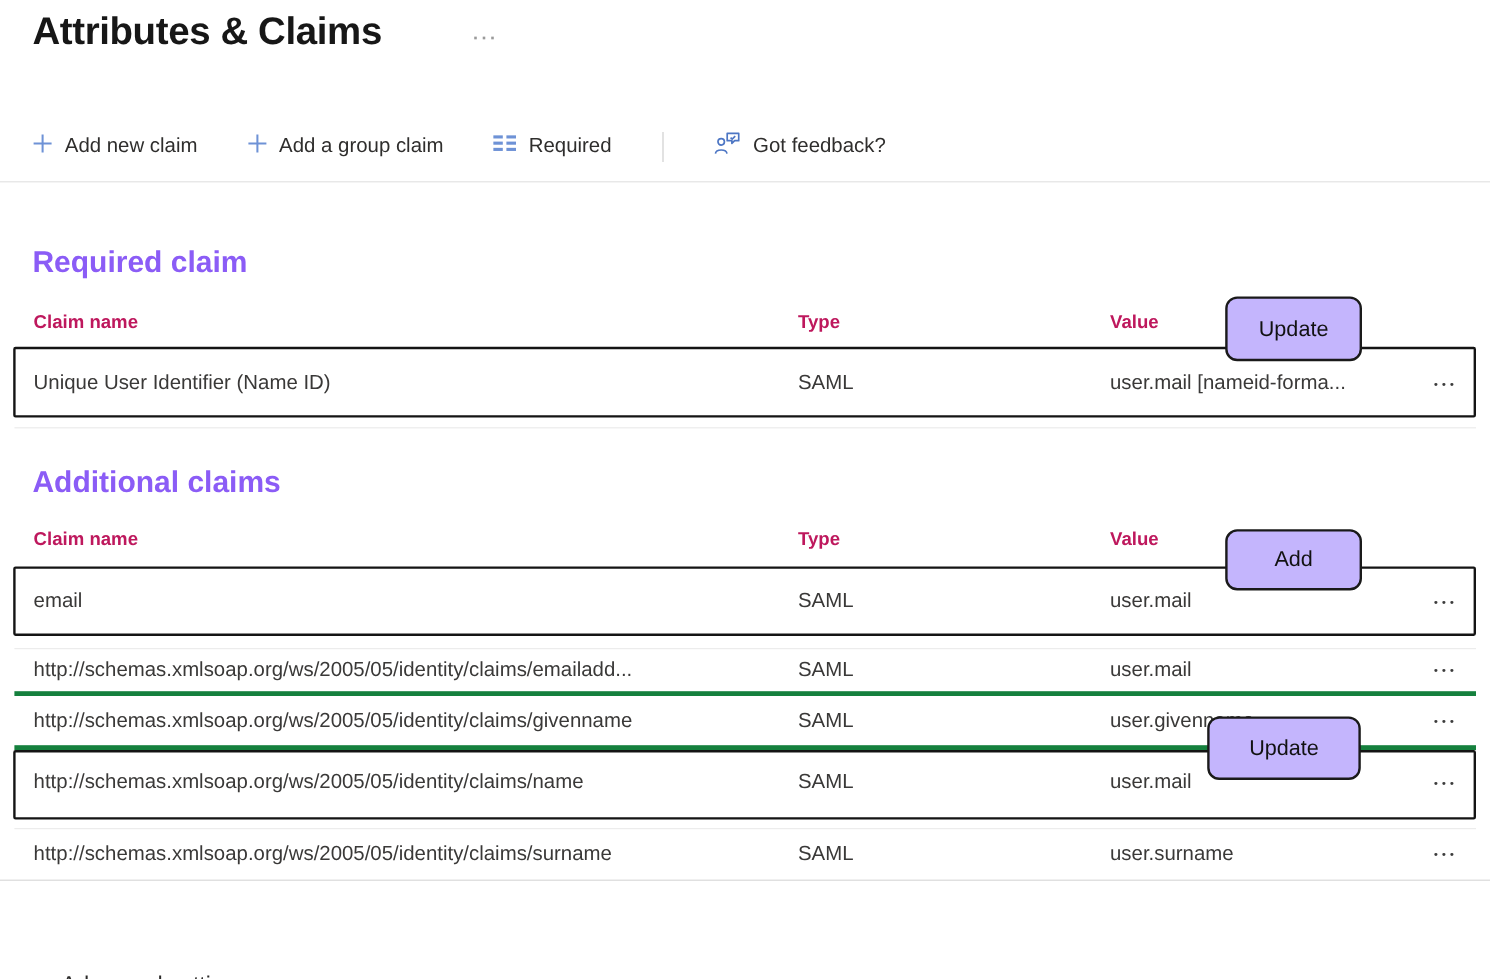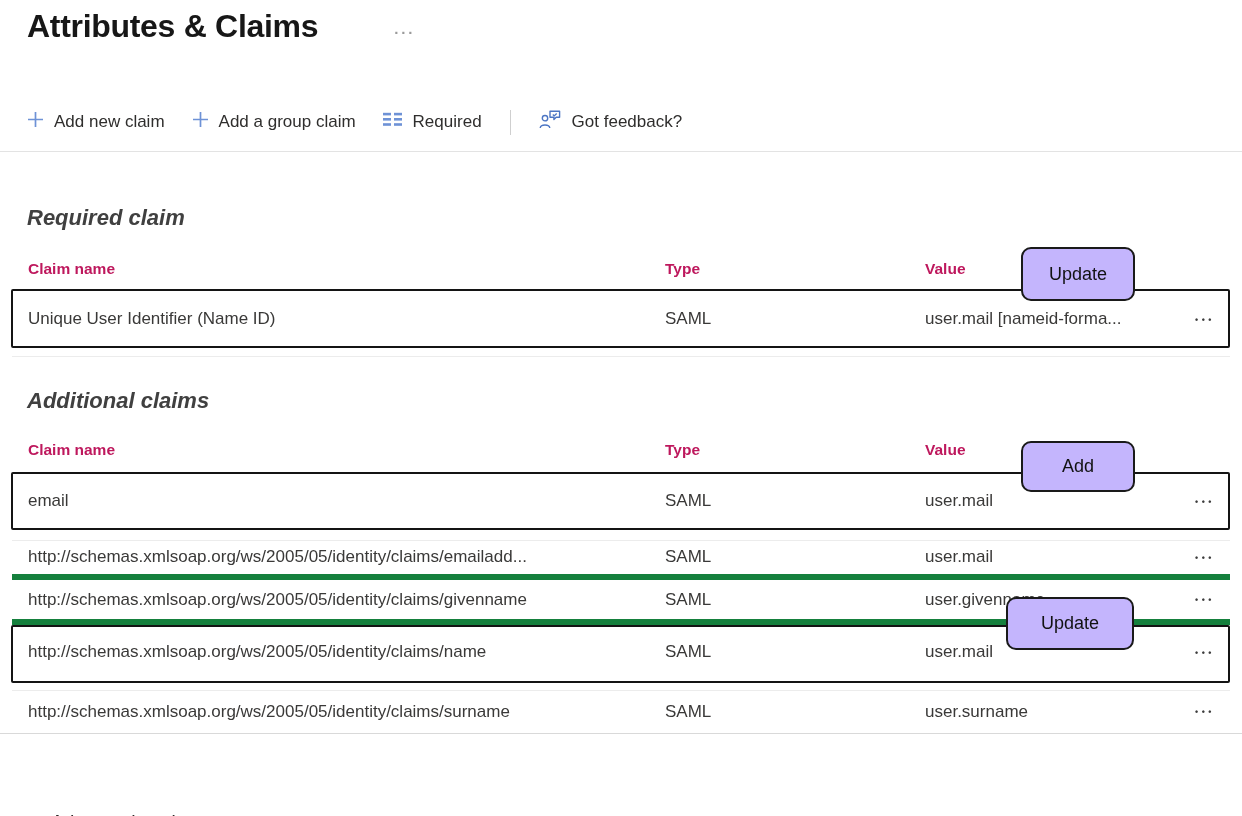--- a/index.html
+++ b/index.html
@@ -8,48 +8,48 @@
   .page { position:relative; width:1242px; height:816px; background:#fff; overflow:hidden; }
   .abs { position:absolute; }
 
   
   .title-row { left:27px; top:8px; display:flex; align-items:center; gap:76px; }
   .page-title { font-size:32px; font-weight:700; color:#171717; letter-spacing:-0.3px; }
   .title-more { background:none; border:none; cursor:pointer; color:#9a9a9a;
                 font-size:15px; font-weight:700; letter-spacing:2px; padding-top:12px; }
 
   
-  .toolbar { left:27px; top:103px; height:38px; display:flex; align-items:center; gap:27px; }
+  .toolbar { left:27px; top:103px; height:38px; display:flex; align-items:center; gap:41px; }
   .tb-btn { display:flex; align-items:center; gap:10px; background:none; border:none;
             cursor:pointer; font-family:inherit; font-size:17px; color:#2f2e2d; white-space:nowrap; }
   .tb-divider { width:1px; height:25px; background:#cfcfcf; margin:0 1px; }
   .toolbar-rule { top:151px; left:0; width:1242px; border-top:1px solid #e3e3e3; height:0; }
 
   
-  .section-heading { left:27px; font-size:22px; color:#404040;font-style:italic; }
+  .section-heading { left:27px; font-size:25px; color:#8b5cf6; }
   #req-heading { top:205px; }
   #add-heading { top:388px; }
 
   
   .thead { left:0; right:0; display:flex; padding-left:28px; font-size:15.5px; font-weight:700; color:#be185d; }
   #req-thead { top:260px; }
   #add-thead { top:441px; }
   .th-name { width:637px; }
   .th-type { width:260px; }
   .th-value { flex:1; }
 
   
   .trow { left:12px; right:12px; display:flex; align-items:center; font-size:17px; color:#3a3938; }
   .trow .c-name { width:653px; padding-left:16px; white-space:nowrap; overflow:hidden; }
   .trow .c-type { width:260px; }
   .trow .c-value { width:255px; white-space:nowrap; overflow:hidden; }
   .trow .c-menu { width:50px; text-align:center; }
   .menu-btn { background:none; border:none; cursor:pointer; color:#3c3c3c;
               font-size:9px; letter-spacing:3.5px; font-weight:700; padding:6px 2px; }
-  .sep { border-bottom:6px solid #15803d; }
+  .sep { border-bottom:4px solid #15803d; }
 
   #row-required     { top:292px; height:54px; }
   #row-email        { top:474px; height:54px; }
   #row-emailaddress { top:540px; height:40px; }
   #row-givenname    { top:580px; height:45px; }
   #row-name         { top:627px; height:50px; }
   #row-surname      { top:690px; height:43px; }
 
   .faint-rule { left:12px; right:12px; border-top:1px solid #ececec; height:0; }
   #rule-req   { top:356px; }

